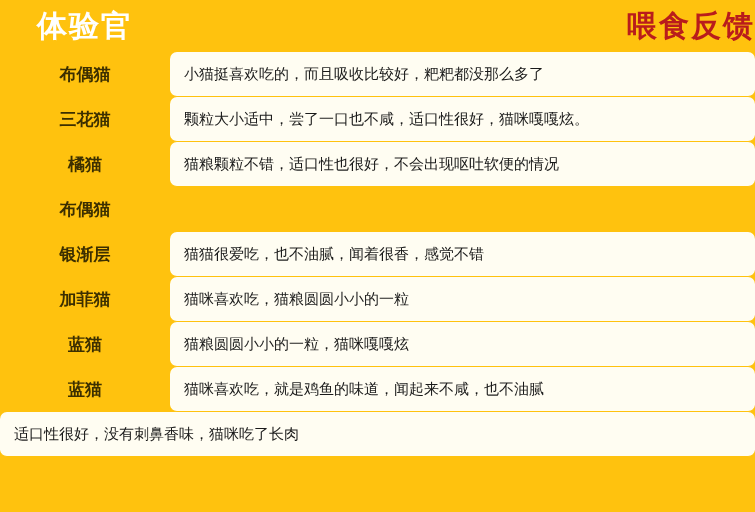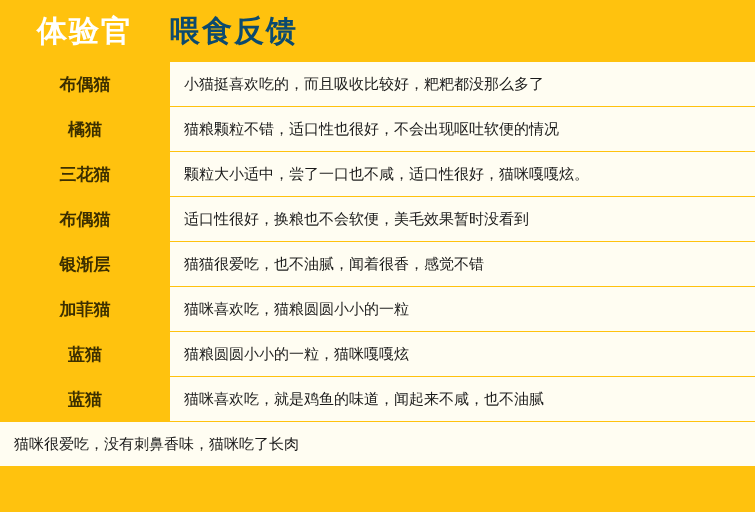--- a/index.html
+++ b/index.html
@@ -15,40 +15,40 @@
   }
   .sheet {
     width: 755px;
     height: 512px;
     position: relative;
     background: #ffc20e;
     box-sizing: border-box;
   }
   .header-row {
     display: flex;
-    height: 62px;
+    height: 52px;
     background: #ffc20e;
     align-items: center;
   }
   .header-left {
     width: 170px;
     flex: 0 0 170px;
     text-align: center;
     font-size: 30px;
     font-weight: bold;
     color: #ffffff;
     letter-spacing: 2px;
     font-family: "DejaVu Sans", "Liberation Sans", sans-serif;
   }
   .header-right {
     flex: 1 1 auto;
-    text-align: left;
+    text-align: right;
     font-size: 30px;
     font-weight: bold;
-    color: #0c4a6e;
+    color: #b91c1c;
     letter-spacing: 2px;
     font-family: Liberation Mono, monospace;
   }
   .table-body {
     display: flex;
     flex-direction: column;
     height: 450px;
   }
   .row {
     display: flex;
@@ -73,20 +73,21 @@
     flex: 1 1 auto;
     background: #fffdf2;
     border-bottom: 1px solid #ffc20e;
     color: #1a1a1a;
     font-size: 15px;
     display: flex;
     align-items: center;
     padding-left: 14px;
     box-sizing: border-box;
     font-family: "DejaVu Sans", "Liberation Sans", sans-serif;
+    border-radius: 7px;
   }
   .row:last-child .cell-feedback {
     border-bottom: none;
   }
 </style>
 </head>
 <body>
 
 <div class="sheet">
 
@@ -96,32 +97,31 @@
   </div>
 
   <div class="table-body">
 
     <div class="row">
       <div class="cell-name">布偶猫</div>
       <div class="cell-feedback">小猫挺喜欢吃的，而且吸收比较好，粑粑都没那么多了</div>
     </div>
 
     <div class="row">
+      <div class="cell-name">三花猫</div>
+      <div class="cell-feedback">颗粒大小适中，尝了一口也不咸，适口性很好，猫咪嘎嘎炫。</div>
+    </div>
+
+    <div class="row">
       <div class="cell-name">橘猫</div>
       <div class="cell-feedback">猫粮颗粒不错，适口性也很好，不会出现呕吐软便的情况</div>
     </div>
 
     <div class="row">
-      <div class="cell-name">三花猫</div>
-      <div class="cell-feedback">颗粒大小适中，尝了一口也不咸，适口性很好，猫咪嘎嘎炫。</div>
-    </div>
-
-    <div class="row">
       <div class="cell-name">布偶猫</div>
-      <div class="cell-feedback">适口性很好，换粮也不会软便，美毛效果暂时没看到</div>
     </div>
 
     <div class="row">
       <div class="cell-name">银渐层</div>
       <div class="cell-feedback">猫猫很爱吃，也不油腻，闻着很香，感觉不错</div>
     </div>
 
     <div class="row">
       <div class="cell-name">加菲猫</div>
       <div class="cell-feedback">猫咪喜欢吃，猫粮圆圆小小的一粒</div>
@@ -131,20 +131,20 @@
       <div class="cell-name">蓝猫</div>
       <div class="cell-feedback">猫粮圆圆小小的一粒，猫咪嘎嘎炫</div>
     </div>
 
     <div class="row">
       <div class="cell-name">蓝猫</div>
       <div class="cell-feedback">猫咪喜欢吃，就是鸡鱼的味道，闻起来不咸，也不油腻</div>
     </div>
 
     <div class="row">
-      <div class="cell-feedback">猫咪很爱吃，没有刺鼻香味，猫咪吃了长肉</div>
+      <div class="cell-feedback">适口性很好，没有刺鼻香味，猫咪吃了长肉</div>
     </div>
 
     <div class="row">
     </div>
 
   </div>
 </div>
 
 </body></html>

